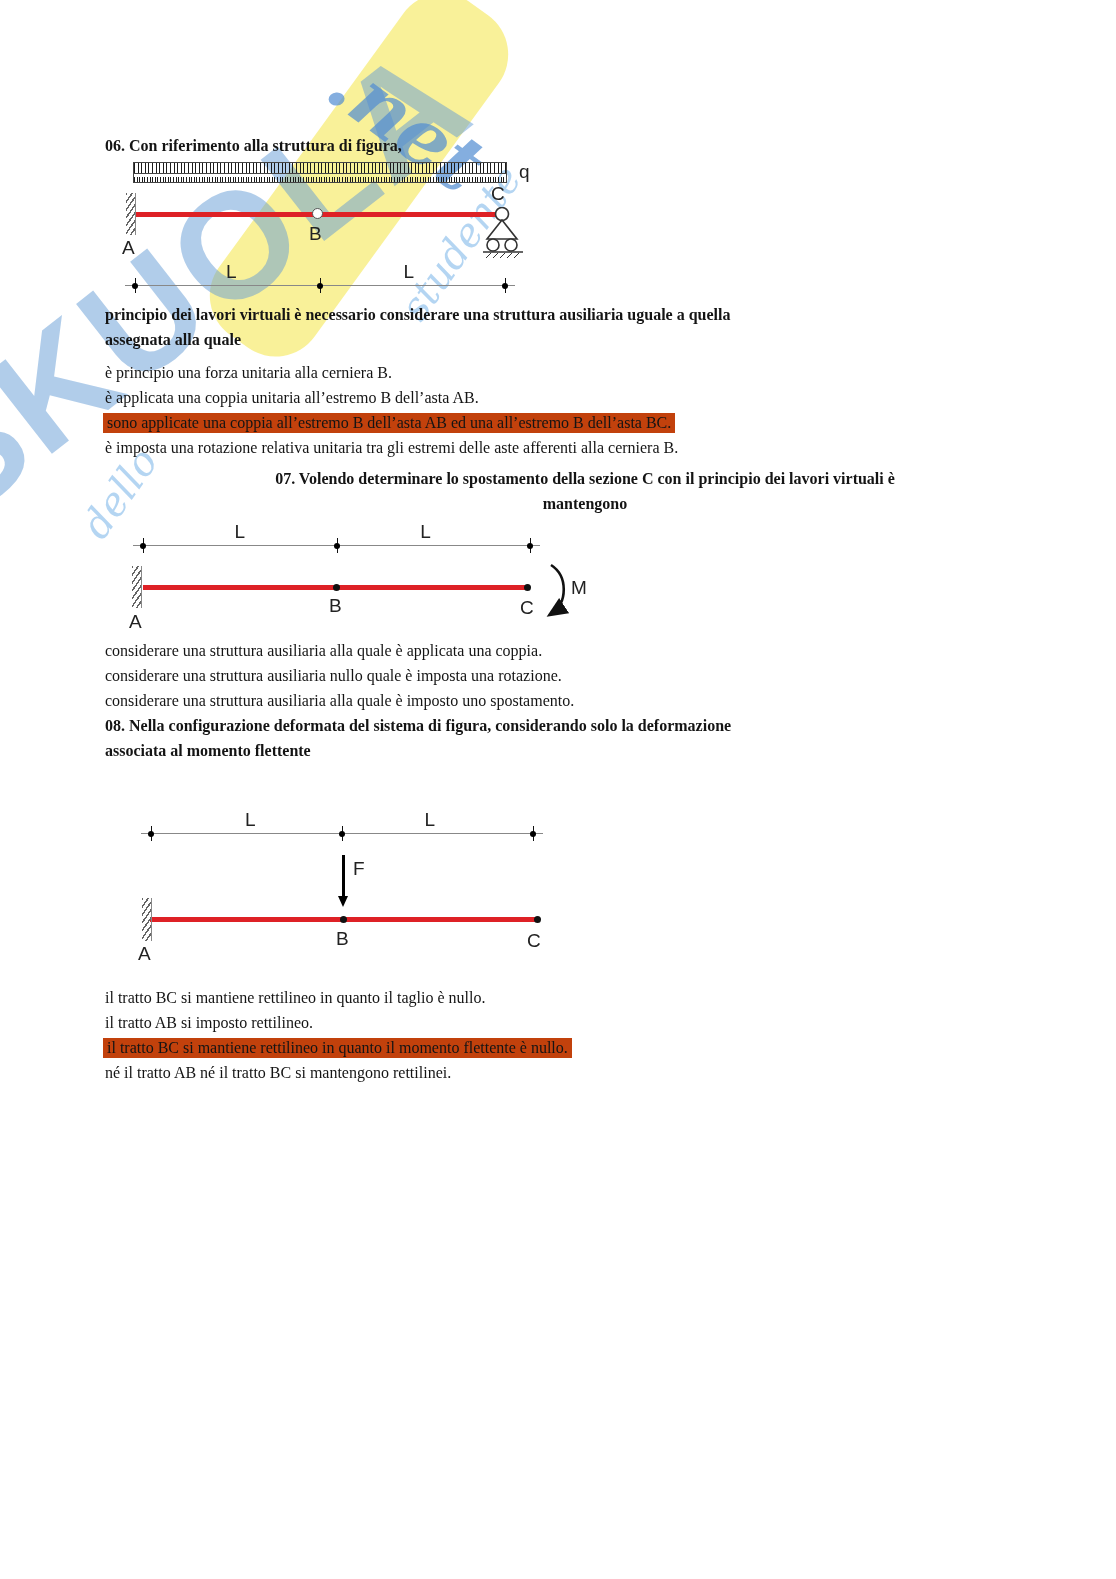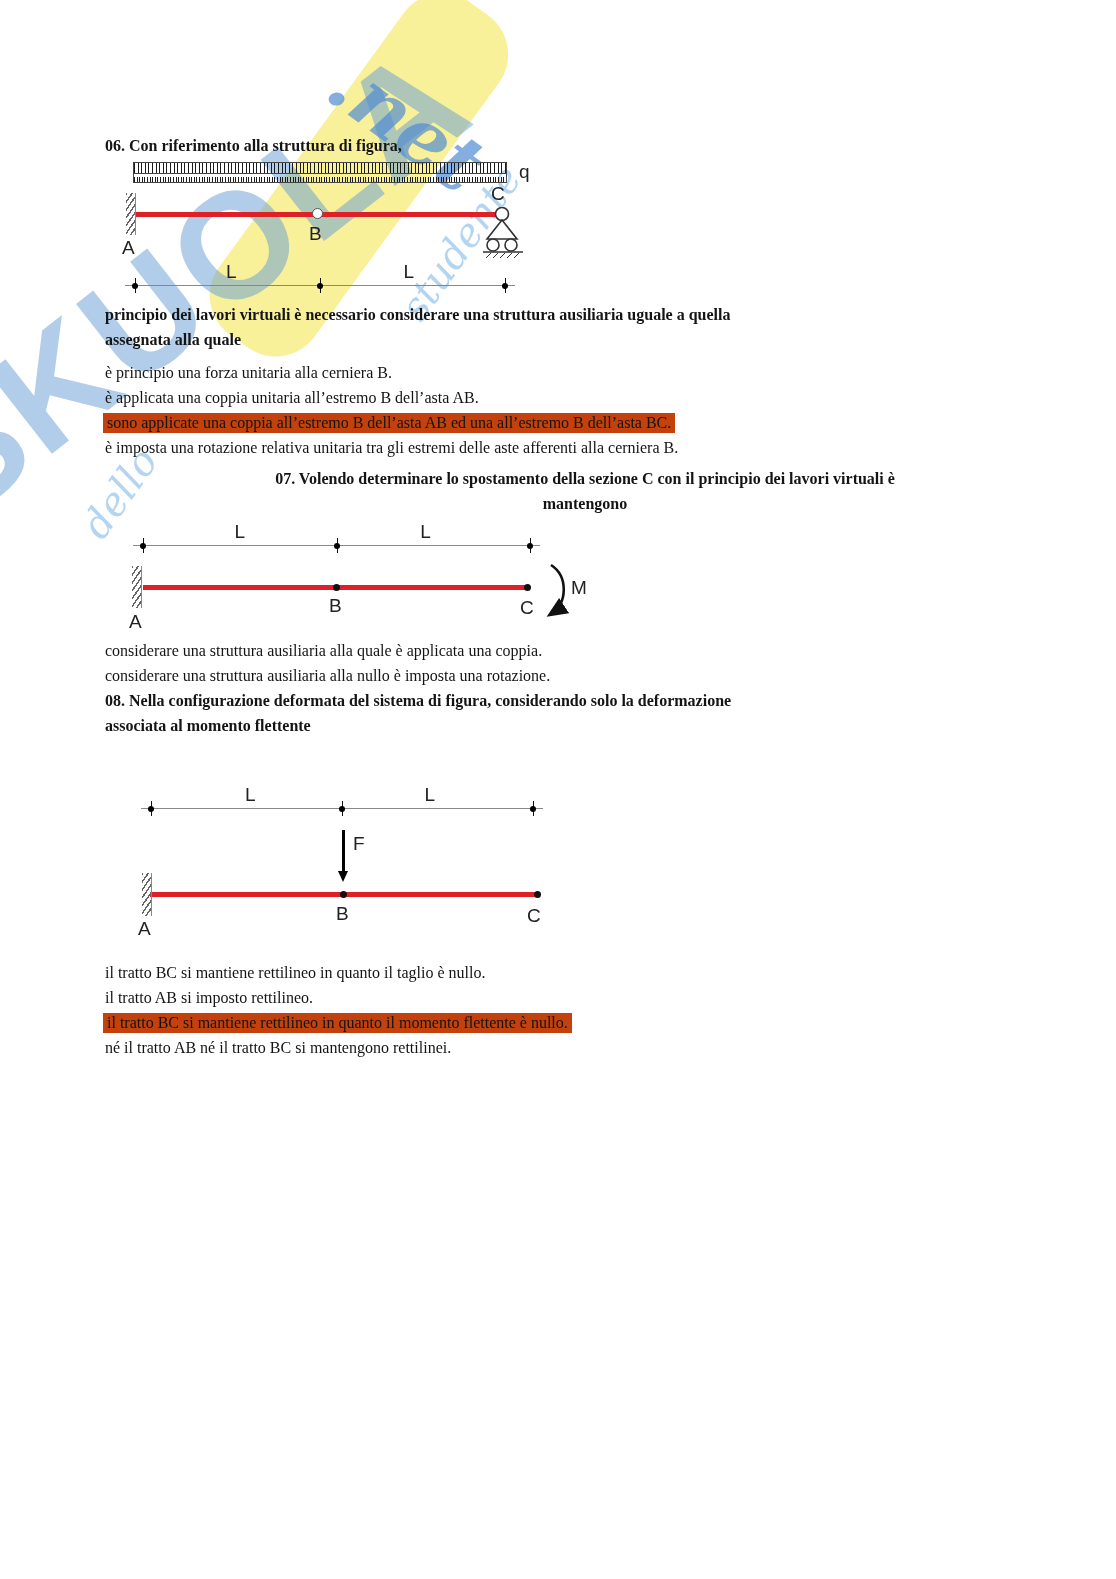--- a/index.html
+++ b/index.html
@@ -170,21 +170,22 @@
             <path d="M0 0 L8 3.5 L0 7 Z" fill="#111"></path>
           </marker>
         </defs>
         <path d="M8 3 C 25 14, 25 41, 8 52" fill="none" stroke="#111" stroke-width="2.6" marker-end="url(#arrM)"></path>
       </svg>
       <div class="fig-label" style="left:438px;top:58px;">M</div>
     </div>
 
     <div>
       <div class="tline">considerare una struttura ausiliaria alla quale è applicata una coppia.</div>
-      <div class="tline">considerare una struttura ausiliaria alla nullo è imposta una rotazione.</div>
+      <div class="tline">considerare una struttura ausiliaria nullo quale è imposta una rotazione.</div>
+      <div class="tline">considerare una struttura ausiliaria alla quale è imposto uno spostamento.</div>
     </div>
 
     <div>
       <div class="tline bold">08. Nella configurazione deformata del sistema di figura, considerando solo la deformazione</div>
       <div class="tline bold">associata al momento flettente</div>
     </div>
 
     <div class="fig" style="margin:40px 0 20px 0;height:162px;width:620px;">
 
       <div class="dimline" style="left:46px;top:6px;width:382px;">

